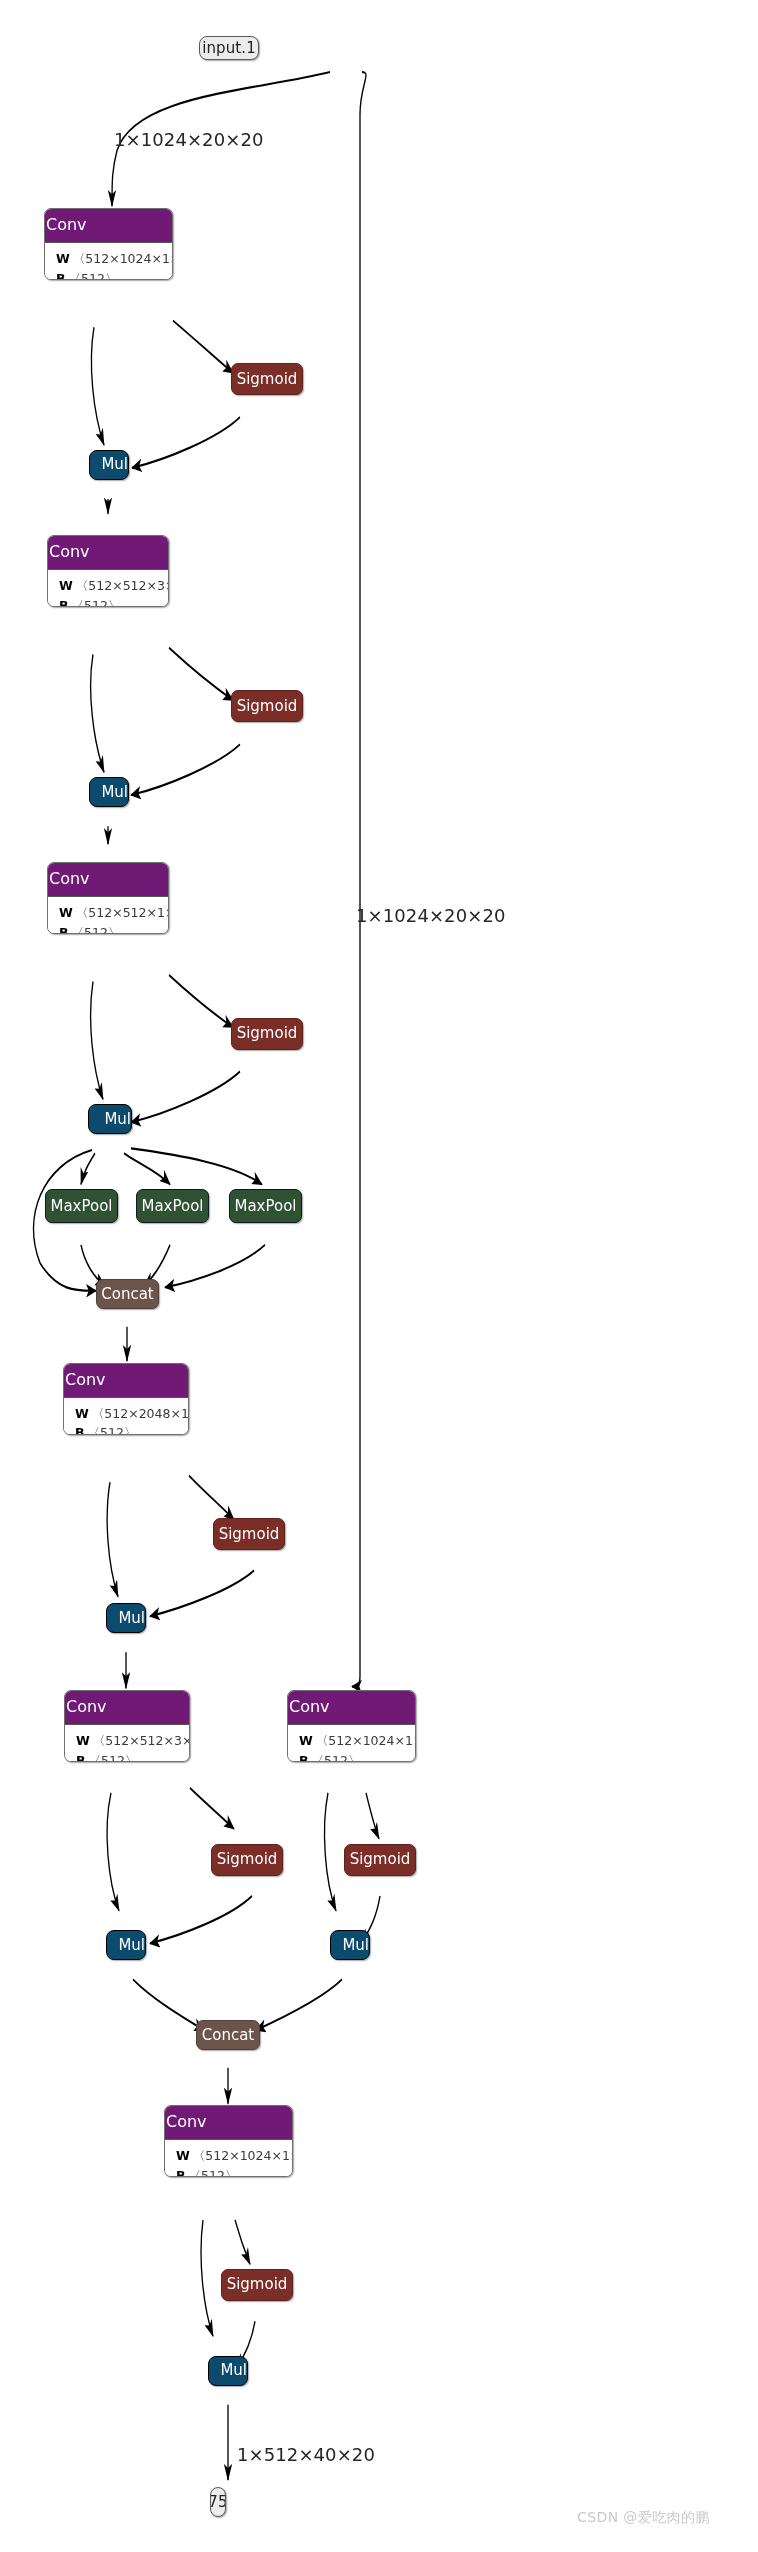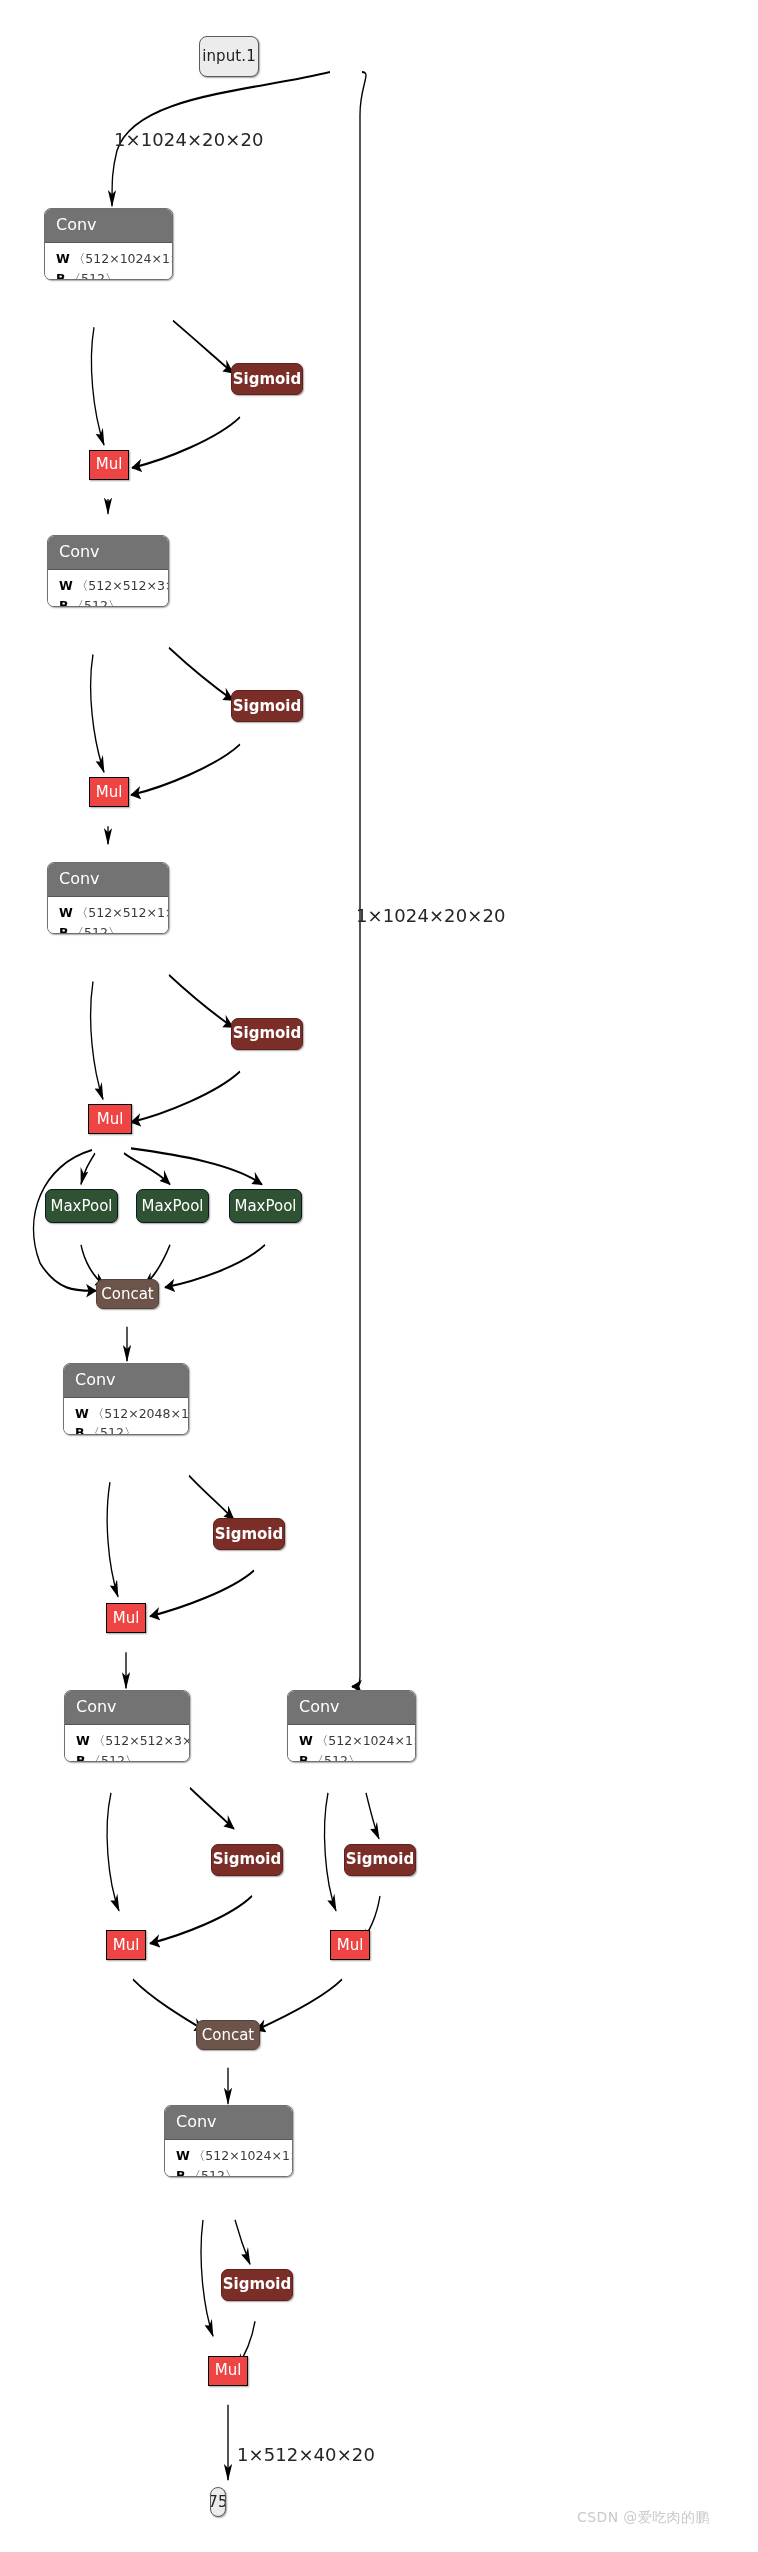--- a/index.html
+++ b/index.html
@@ -39,25 +39,25 @@
     align-items:center;
     justify-content:center;
     letter-spacing:.1px;
   }
   
   .conv{
     background:#ffffff;
     border:1px solid #707070;
   }
   .conv .hdr{
-    background:#737373;
+    background:#701a75;
     color:#ffffff;
     font-size:16px;
     line-height:1;
-    padding:8px 0 9px 11px;
+    padding:8px 0 9px 1px;
     border-bottom:1px solid #555555;
   }
   .conv .body{
     background:#ffffff;
     padding:6px 10px 7px 11px;
   }
   .conv .row{
     font-size:12.5px;
     color:#2a2a2a;
     line-height:1.58;
@@ -71,22 +71,22 @@
   .conv .row .dims{ color:#3a3a3a; }
   
   .op{
     display:flex;
     align-items:center;
     justify-content:center;
     color:#ffffff;
     font-size:15px;
     line-height:1;
   }
-  .op.sigmoid{ background:#7b2d28; border:1px solid #5d221e;font-weight:bold; }
-  .op.mul{ background:#ef4444; border:1px solid #000000; border-radius:0; }
+  .op.sigmoid{ background:#7b2d28; border:1px solid #5d221e; }
+  .op.mul{ background:#0c4a6e; border:1px solid #000000; border-radius:8px;justify-content:flex-end; }
   .op.maxpool{ background:#2f5233; border:1px solid #0f172a;justify-content:center; }
   .op.concat{ background:#6d544a; border:1px solid #53403a; }
   
   .elabel{
     position:absolute;
     font-size:18px;
     color:#262626;
     white-space:nowrap;
     letter-spacing:.1px;
   }
@@ -189,21 +189,21 @@
       <path d="M228,1470 L228,1516"></path>
     </g>
   </svg>
 
   <div class="elabel" style="left: 114px; top: 129.236px;">1×1024×20×20</div>
 
   <div class="elabel" style="left: 356px; top: 904.651px;">1×1024×20×20</div>
 
   <div class="elabel" style="left: 237px; top: 2444.03px;">1×512×40×20</div>
 
-  <div class="node io" style="left: 199px; top: 35.9897px; width: 60px; height: 41px;">
+  <div class="node io" style="left: 199px; top: 35.9897px; width: 60px; height: 24px;">
     <span>input.1</span>
   </div>
 
   <div class="node io" style="left: 210px; top: 2486.56px; width: 16px; height: 30px;">
     <span>75</span>
   </div>
 
   <div class="node conv" style="left: 44px; top: 207.759px; width: 129px; height: 72px;">
     <div class="hdr">Conv</div>
     <div class="body">

